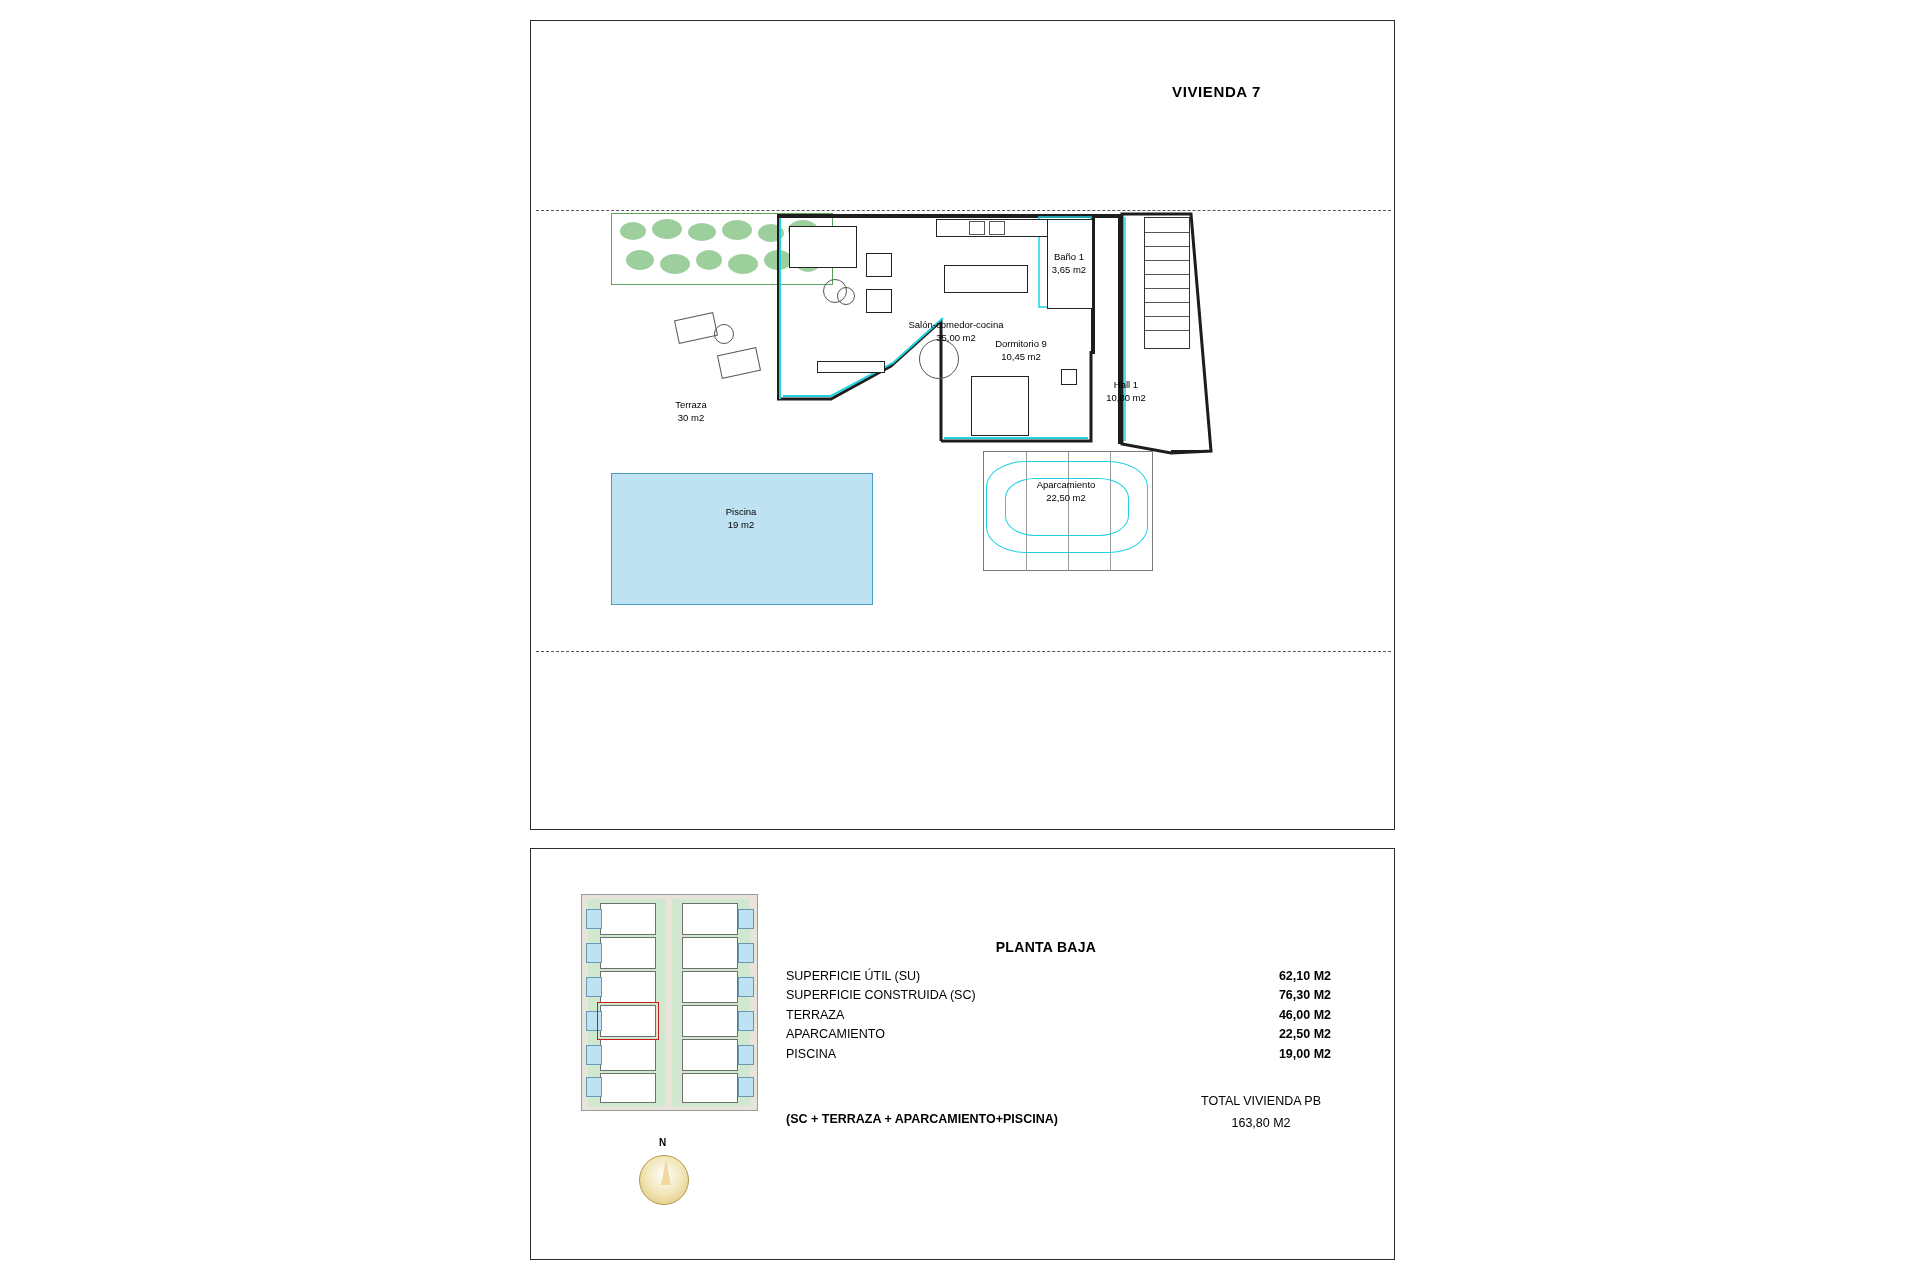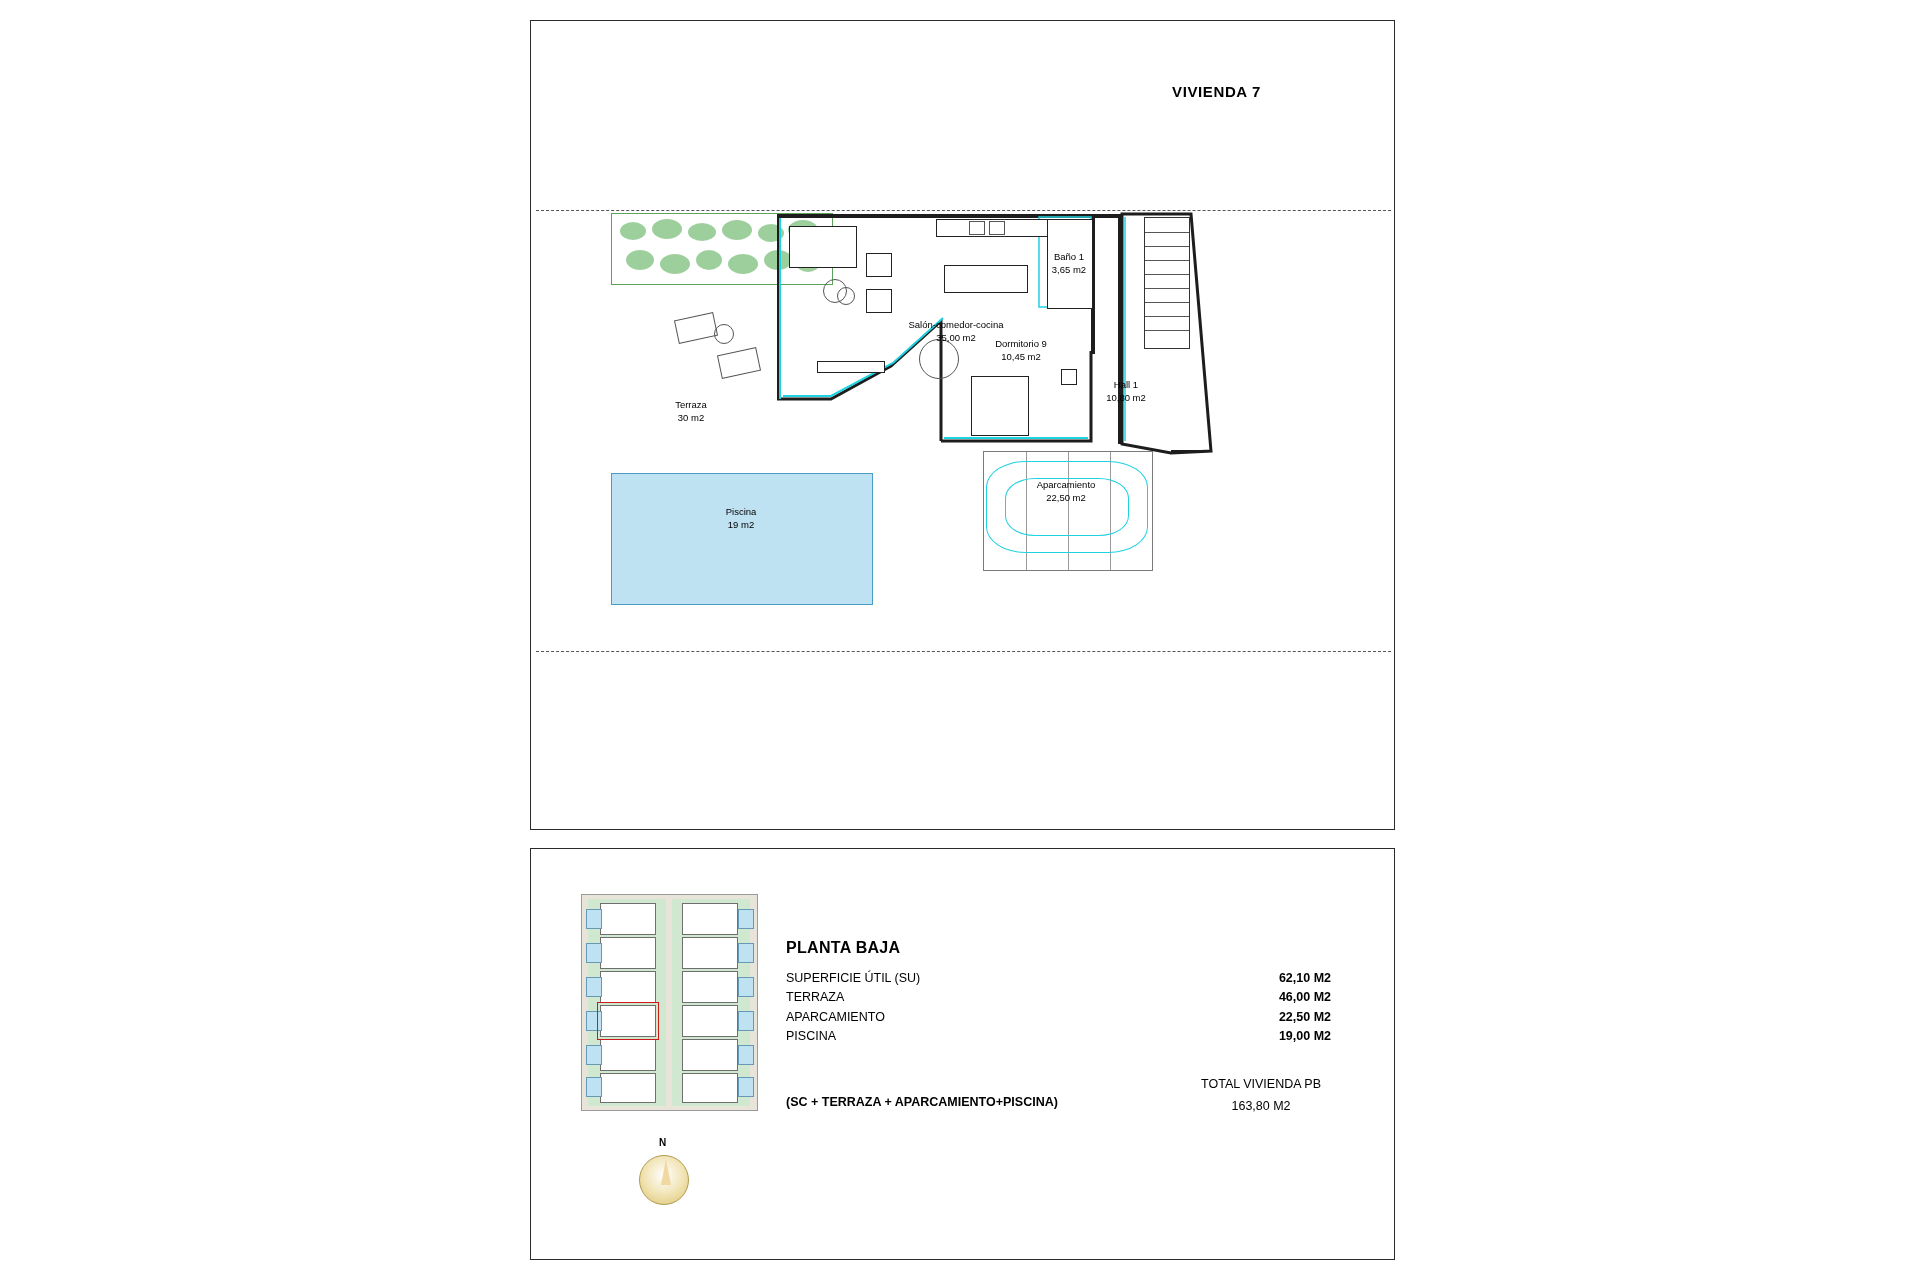--- a/index.html
+++ b/index.html
@@ -74,21 +74,21 @@
     background:radial-gradient(circle at 50% 40%, #fff 0%, #f0e2b0 55%, #d9c070 100%);
     border:1px solid #b09a4d;
   }
   .compass .needle{
     position:absolute;left:22px;top:10px;width:0;height:0;
     border-left:5px solid transparent;border-right:5px solid transparent;border-bottom:26px solid #f0d8a0;
   }
   .compass .n{position:absolute;left:20px;top:-12px;font-size:10px;font-weight:bold;}
 
   .areas{position:absolute;left:255px;top:90px;width:545px;font-size:12.5px;}
-  .areas .hdr{font-weight:bold;font-size:16px;text-align:left;padding-right:25px;margin-bottom:12px;letter-spacing:.3px;}
+  .areas .hdr{font-weight:bold;font-size:14px;text-align:center;padding-right:25px;margin-bottom:12px;letter-spacing:.3px;}
   .arow{display:flex;justify-content:space-between;line-height:1.55;}
   .arow .v{min-width:95px;text-align:right;font-weight:bold;}
   .total{margin-top:26px;display:flex;justify-content:space-between;align-items:flex-start;}
   .total .left{font-weight:bold;font-size:12.5px;padding-top:22px;}
   .total .right{text-align:center;font-weight:normal;font-size:12.5px;line-height:1.8;padding-right:10px;}
 </style>
 </head>
 <body>
 
 <div class="sheet">
@@ -261,20 +261,24 @@
     </div>
 
     <div class="areas">
       <div class="hdr">PLANTA BAJA</div>
 
       <div class="arow">
         <span>SUPERFICIE ÚTIL (SU)</span>
         <span class="v">62,10 M2</span>
       </div>
       <div class="arow">
+        <span>SUPERFICIE CONSTRUIDA (SC)</span>
+        <span class="v">76,30 M2</span>
+      </div>
+      <div class="arow">
         <span>TERRAZA</span>
         <span class="v">46,00 M2</span>
       </div>
       <div class="arow">
         <span>APARCAMIENTO</span>
         <span class="v">22,50 M2</span>
       </div>
       <div class="arow">
         <span>PISCINA</span>
         <span class="v">19,00 M2</span>

